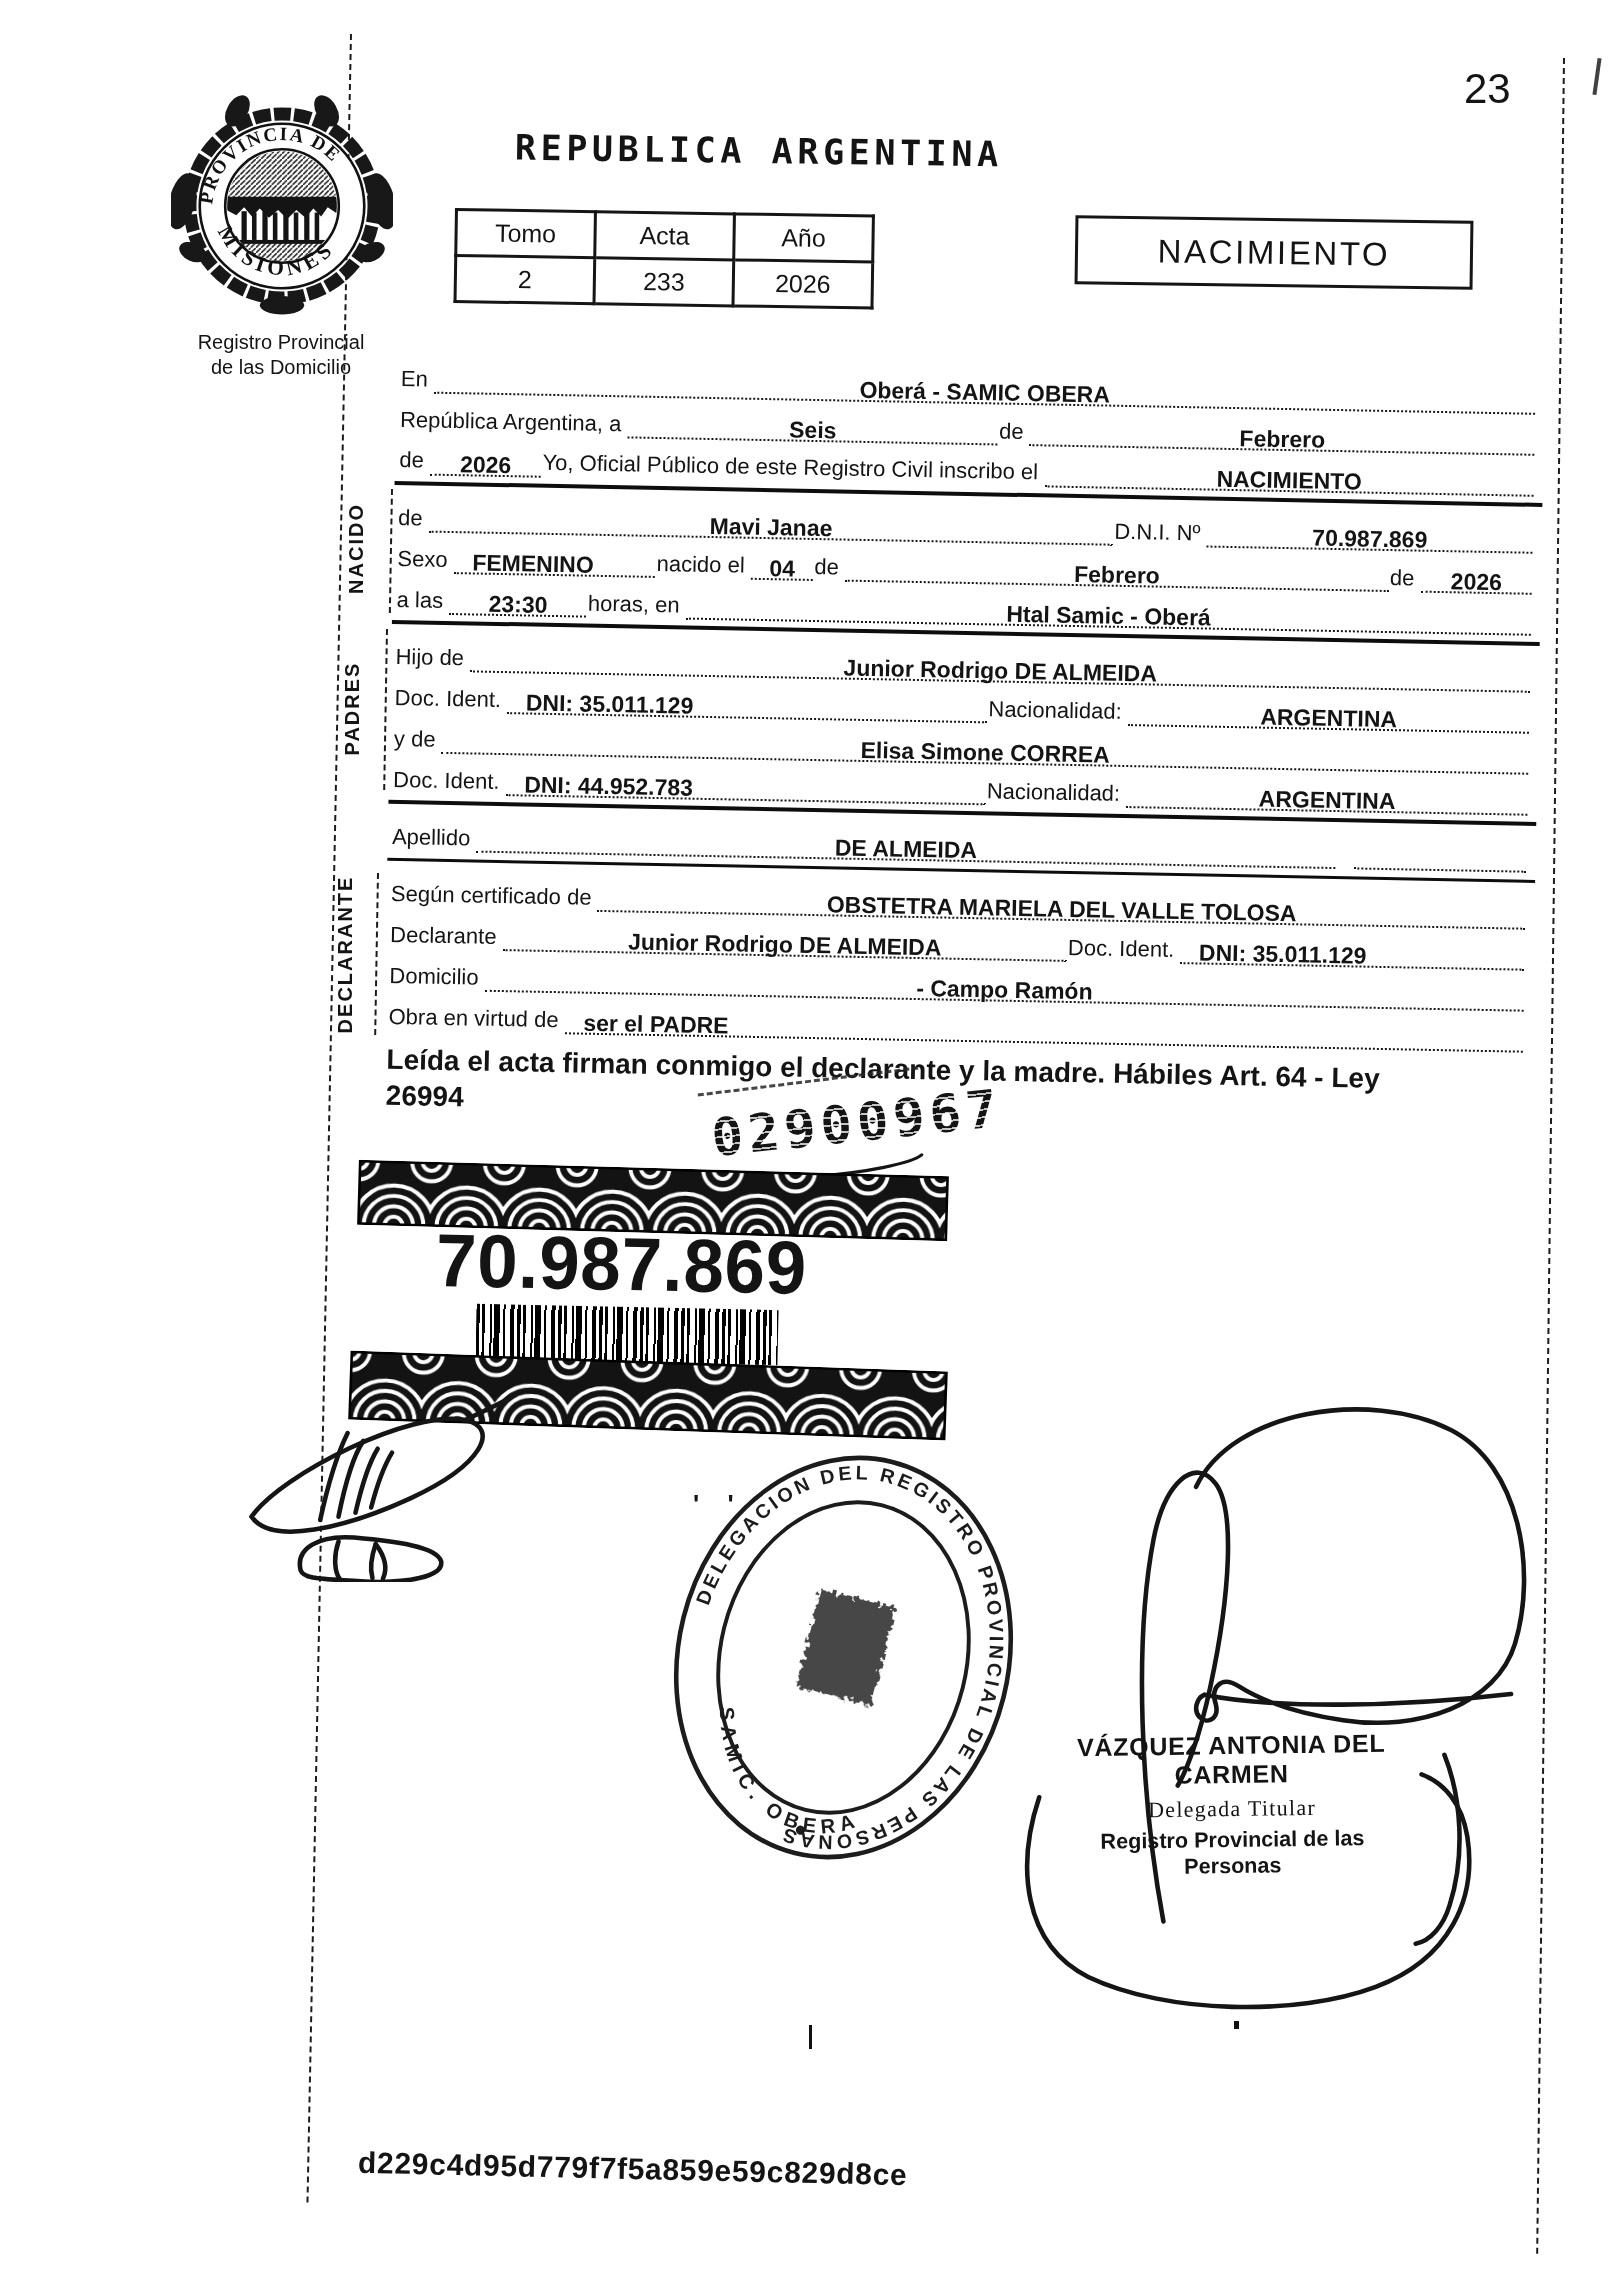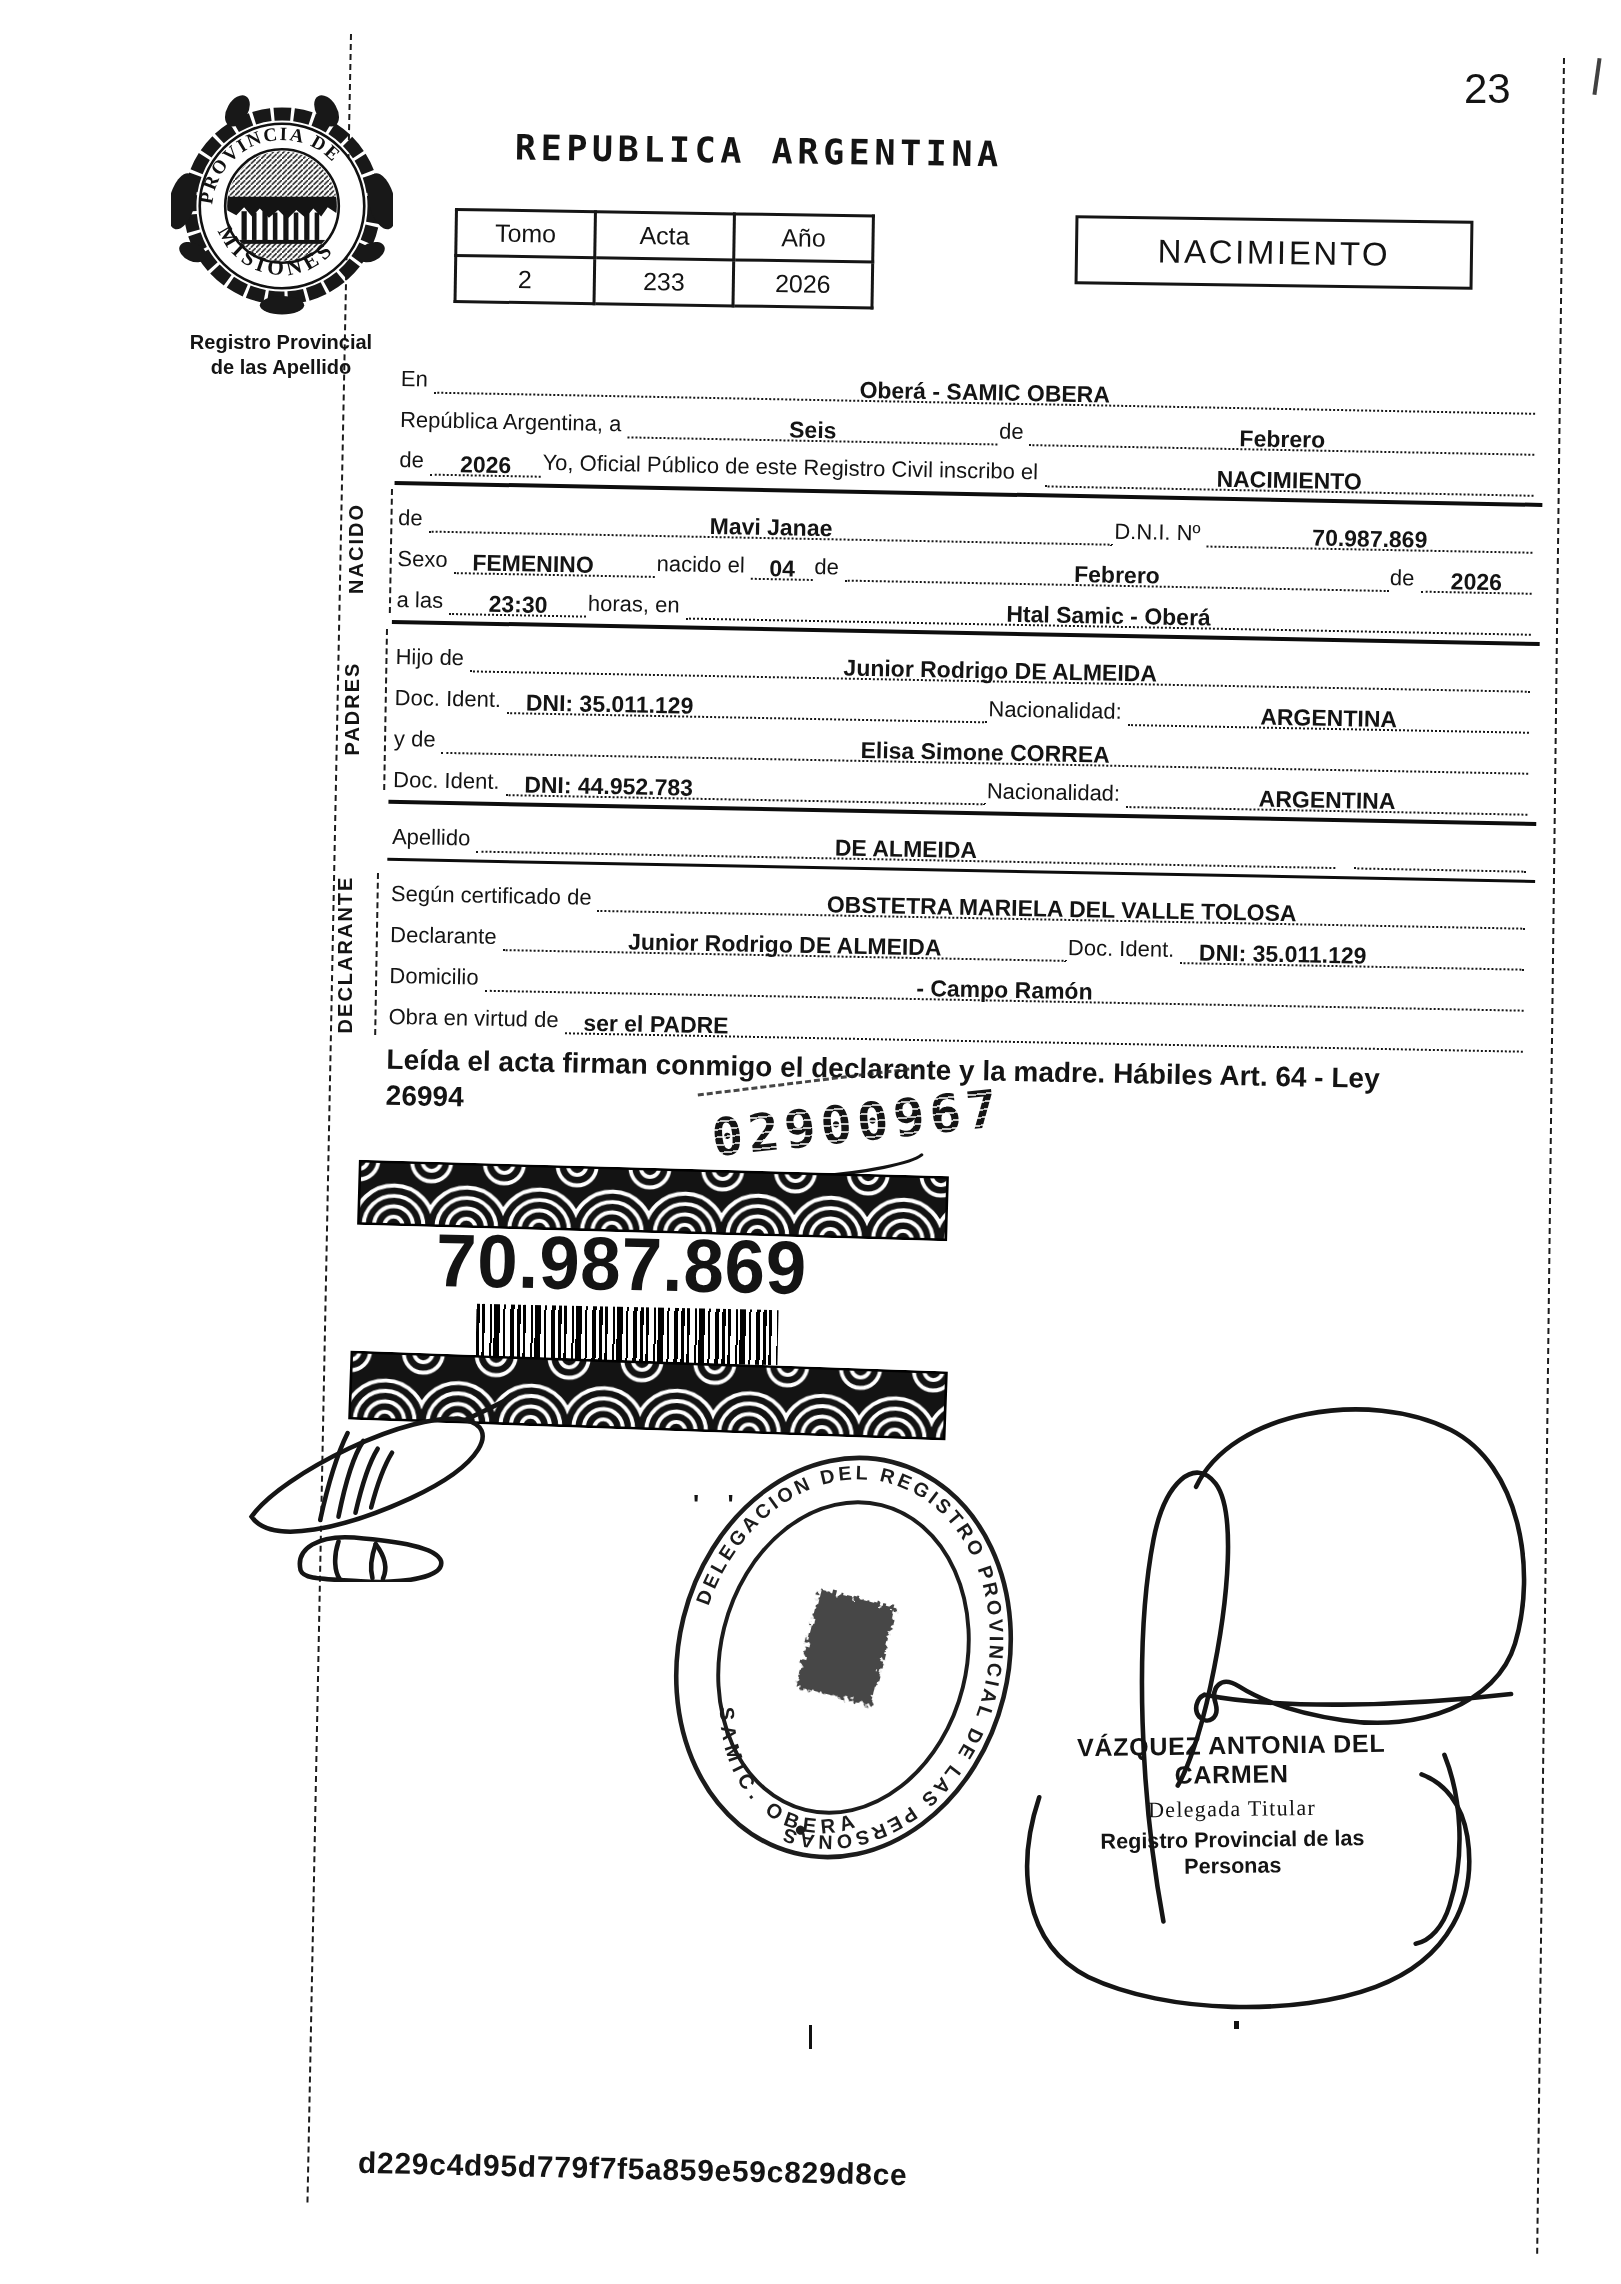--- a/index.html
+++ b/index.html
@@ -13,21 +13,21 @@
   
   .corner-mark{left:1595px;top:58px;width:3.9px;height:37px;background:#111;transform:rotate(8deg);opacity:.8;}
 
   
   .vline{border-left:2px dashed #1b1b1b;transform-origin:top center;}
   #vline-left{left:350px;top:34px;height:2169px;transform:rotate(1.15deg);}
   #vline-right{left:1563px;top:58px;height:2196px;transform:rotate(0.7deg);}
 
   
   #seal{left:171px;top:95px;}
-  #logo-caption{left:124px;top:330px;width:314px;text-align:center;font-weight:bold;font-size:20px;line-height:1.25;}
+  #logo-caption{left:124px;top:330px;width:314px;text-align:center;font-weight:normal;font-size:20px;line-height:1.25;}
 
   
   #doc-title{left:515px;top:131px;font-family:"DejaVu Sans Mono",monospace;font-weight:bold;
              font-size:35px;letter-spacing:4.6px;transform:rotate(0.8deg);}
   #rec-table{left:455px;top:208px;border-collapse:collapse;transform:rotate(0.9deg);transform-origin:0 0;}
   #rec-table td{border:3.3px solid #151515;width:134px;height:41px;text-align:center;font-size:25px;}
   #type-box{left:1075px;top:218px;width:392px;height:63px;border:3.9px solid #151515;
             text-align:center;line-height:63px;font-size:33px;letter-spacing:2.6px;font-weight:500;
             transform:rotate(0.8deg);}
 
@@ -142,21 +142,21 @@
         <rect x="34" y="8" width="8" height="44"></rect>
           <rect x="50" y="10" width="7" height="42"></rect>
       </g>
       <rect x="-85" y="52" width="170" height="34" fill="url(#sealhatch)"></rect>
       <rect x="-85" y="52" width="170" height="6" fill="#141414"></rect>
     </g>
   </g>
 </svg>
 <div class="abs" id="logo-caption">
   <div>Registro Provincial</div>
-  <div>de las Apellido</div>
+  <div>de las Domicilio</div>
 </div>
 
 <div class="abs" id="doc-title">REPUBLICA ARGENTINA</div>
 
 <table class="abs" id="rec-table">
   <tbody>
       <tr>
     <td>Tomo</td>
     <td>Acta</td>
     <td>Año</td>

